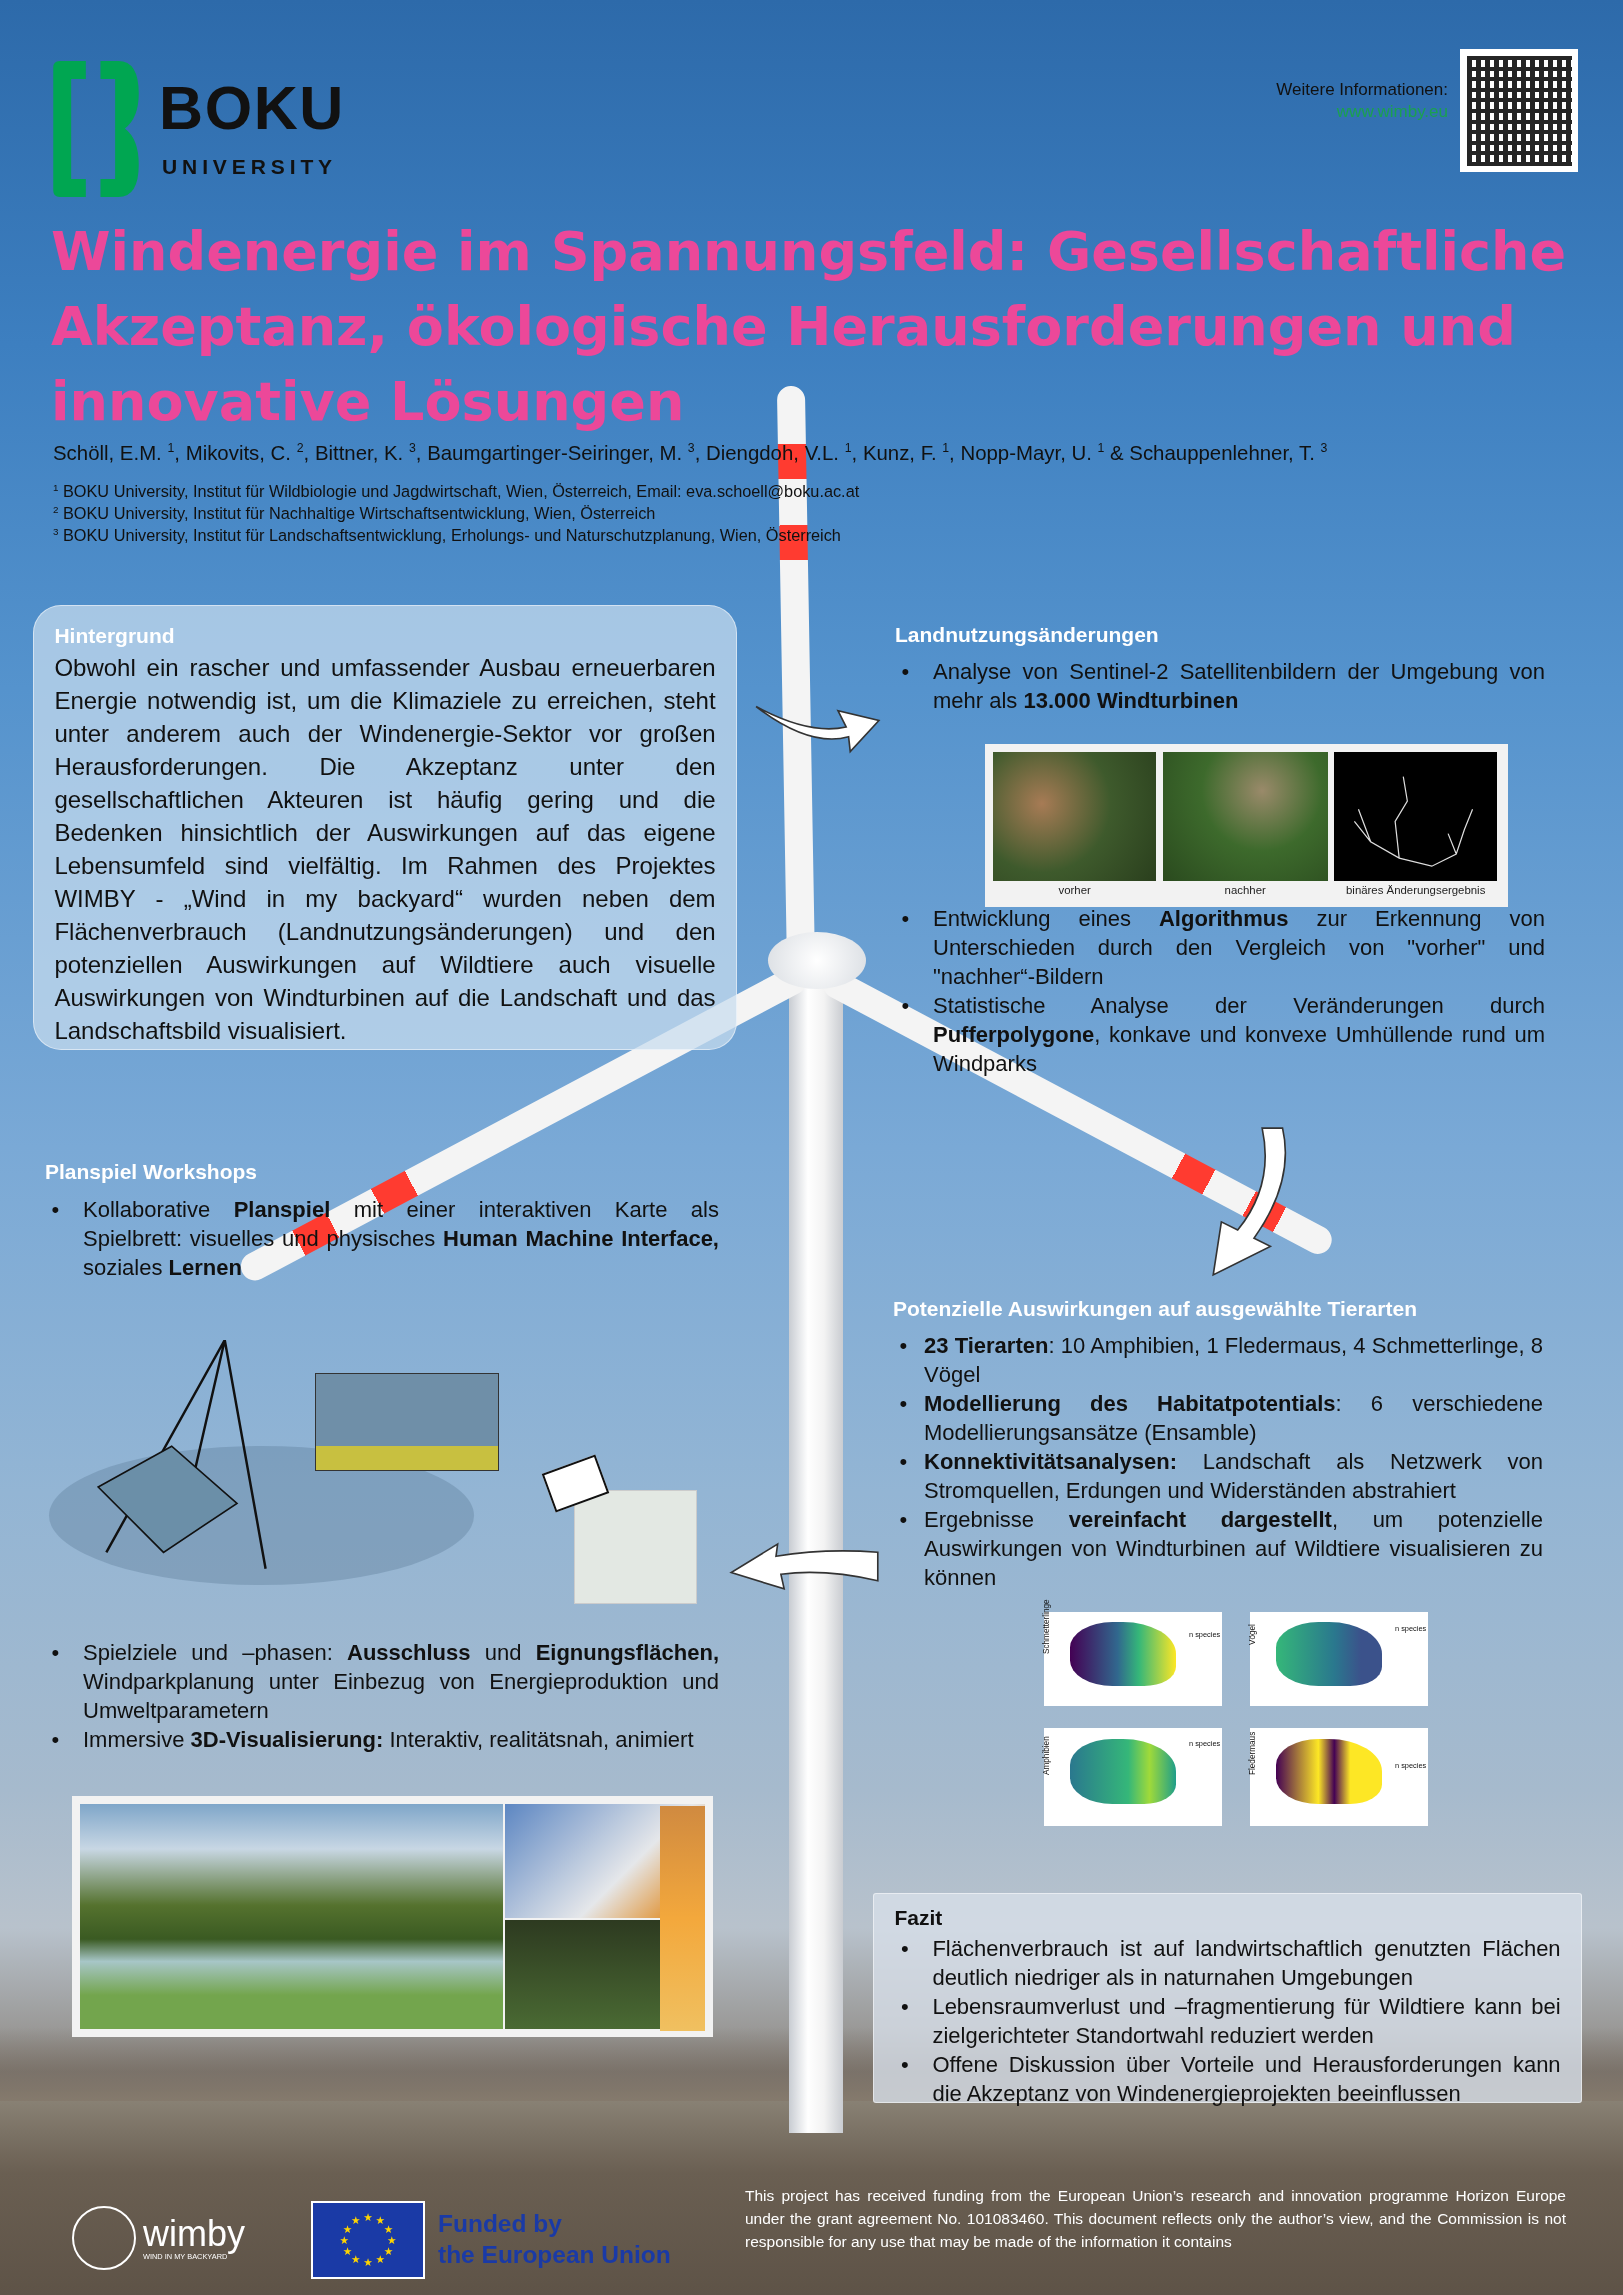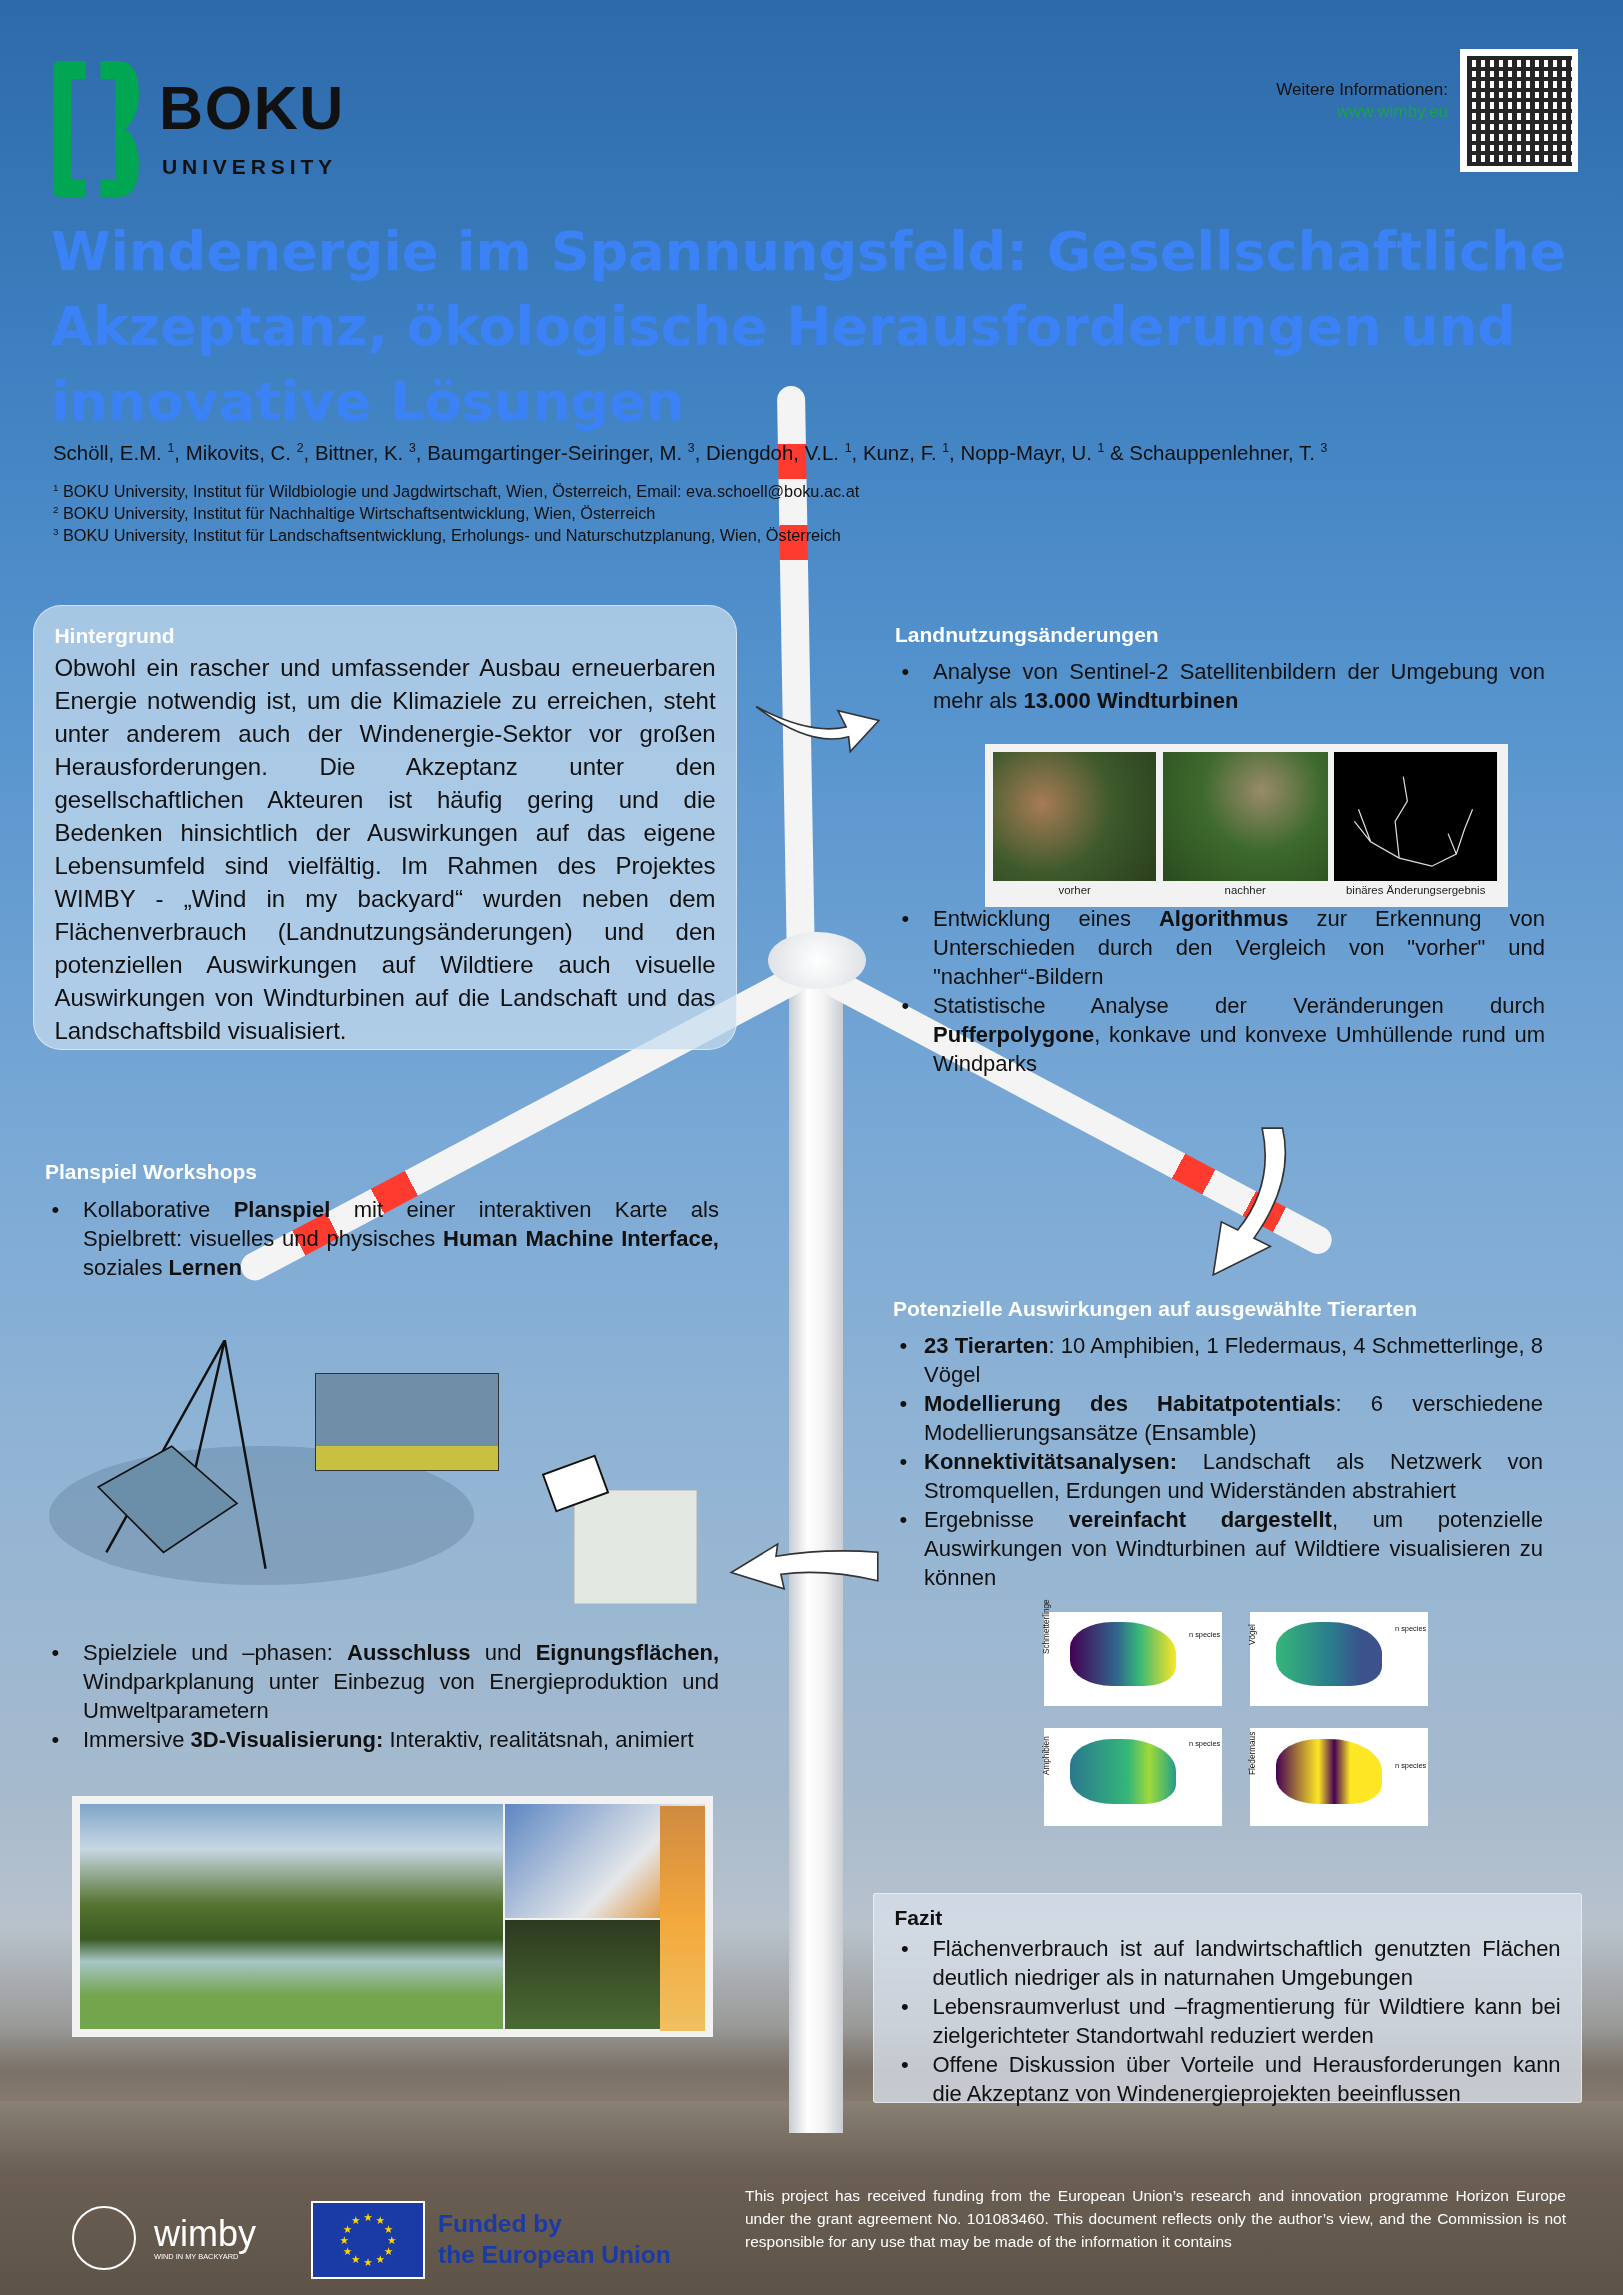--- a/index.html
+++ b/index.html
@@ -16,21 +16,21 @@
 
 .logo-mark{left:53px;top:61px;width:86px;height:136px}
 .logo-text{left:159px;top:78px;font-weight:700;font-size:61px;letter-spacing:1.6px;color:#111;line-height:1}
 .logo-sub{left:162px;top:155px;font-weight:700;font-size:21px;letter-spacing:4.9px;color:#111}
 .info-label{right:176px;top:80px;font-size:17px;color:#111;text-align:right}
 .info-link{right:176px;top:102px;font-size:17px;color:#1aa14f;text-align:right}
 .qr{left:1460px;top:49px;width:118px;height:123px;background:#fff;padding:6.5px}
 .qr-grid{width:100%;height:100%;background:
 repeating-linear-gradient(90deg,#000 0 4.9px,transparent 4.9px 9px),
 repeating-linear-gradient(0deg,#000 0 4.1px,#fff 4.1px 10.6px);opacity:.85}
-.title{left:51px;top:214px;width:1553px;font-weight:700;font-size:54px;line-height:75px;color:#3b82f6;font-family:"DejaVu Sans",sans-serif}
+.title{left:51px;top:214px;width:1553px;font-weight:700;font-size:54px;line-height:75px;color:#ec4899;font-family:"DejaVu Sans",sans-serif}
 .authors{left:53px;top:441px;font-size:20.4px;color:#111}
 .authors sup{font-size:12.3px}
 .aff{left:53px;font-size:16.3px;color:#111}
 .aff sup{font-size:9.8px}
 
 .panel-bg{background:rgba(200,220,238,.72);border-radius:28px;border:0.8px solid rgba(255,255,255,.5)}
 .sec-title{font-weight:700;font-size:21px;color:#fff}
 .sec-title.dark{color:#111}
 .body-text{font-size:23px;line-height:33px;text-align:justify;color:#111}
 ul.bul{list-style:none}
@@ -194,21 +194,21 @@
 
 <div class="abs panel-bg" style="left:873px;top:1893px;width:709px;height:210px;padding:12.3px 20.4px;background:rgba(215,222,232,.8);border-radius:3px">
   <div class="sec-title dark">Fazit</div>
   <ul class="bul" style="margin-top:3.3px">
     <li>Flächenverbrauch ist auf landwirtschaftlich genutzten Flächen deutlich niedriger als in naturnahen Umgebungen</li>
     <li>Lebensraumverlust und –fragmentierung für Wildtiere kann bei zielgerichteter Standortwahl reduziert werden</li>
     <li>Offene Diskussion über Vorteile und Herausforderungen kann die Akzeptanz von Windenergieprojekten beeinflussen</li>
   </ul>
 </div>
 
-<div class="abs wimby" style="display:flex;align-items:center;gap:18px">
+<div class="abs wimby" style="display:flex;align-items:center;gap:7px">
   <div style="width:64px;height:64px;border:2.5px solid #fff;border-radius:50%"></div>
   <div>
     <div style="font-size:36px;line-height:36px">wimby</div>
     <div style="font-size:7.4px">WIND IN MY BACKYARD</div>
   </div>
 </div>
 <div class="abs eu-flag">
   <svg width="110" height="74" viewBox="0 0 134 90">
       <g fill="#ffd500" font-size="13" text-anchor="middle">
   <text x="67" y="22">★</text>

